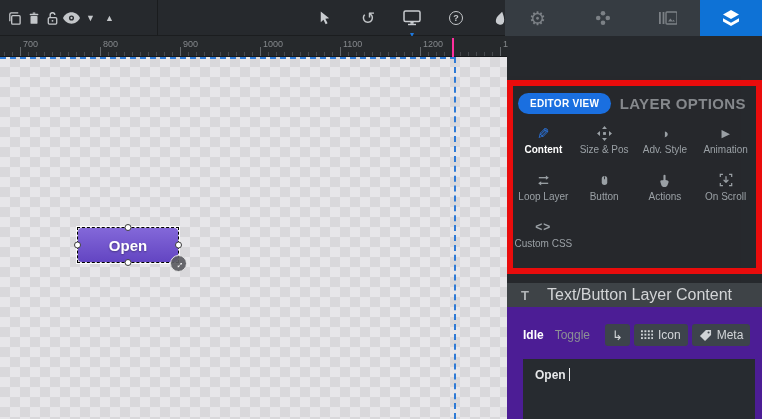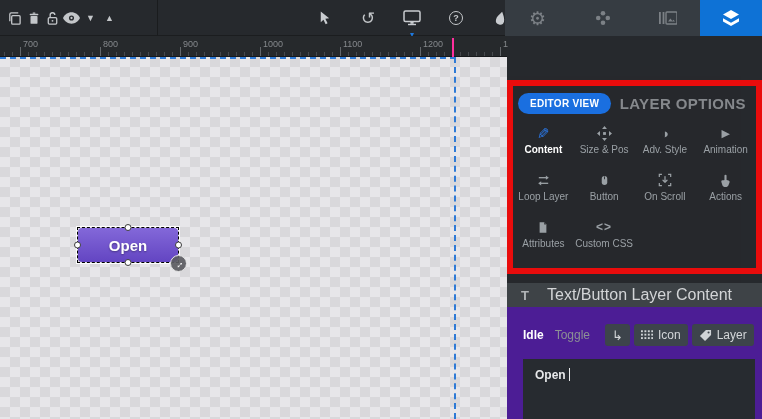--- a/index.html
+++ b/index.html
@@ -270,45 +270,36 @@
           <span class="ic">
             <svg width="11" height="15" viewBox="0 0 16 16">
                 <rect x="4" y="1.5" width="8" height="13" rx="4" fill="#9aa0a5"></rect>
                 <line x1="8" y1="2" x2="8" y2="6.2" stroke="#26282c" stroke-width="1.3"></line>
               </svg>
           </span>
           <span class="lb">Button</span>
         </div>
         <div class="cell">
           <span class="ic">
+            <svg width="13" height="15" viewBox="0 0 16 16" fill="#9aa0a5">
+                <rect x="6.7" y="1" width="2.6" height="8.5" rx="1.3"></rect>
+                <path d="M4.2 7.8c-1.2.3-1.6 1-1.2 2.2l1.2 3.8C4.6 15 5.9 16 8 16s3.1-1 3.5-2l1.1-2.5c.7-1.5.7-3.1-.8-3.5-4-1.1-6.4-.5-7.6-.2z"></path>
+              </svg>
+          </span>
+          <span class="lb">Actions</span>
+        </div>
+
+        <div class="cell">
+          <span class="ic">
             <svg width="14" height="14" viewBox="0 0 16 16" fill="none" stroke="#9aa0a5" stroke-width="1.4">
                 <path d="M1.5 4.5v-3h3M11.5 1.5h3v3M1.5 11.5v3h3M11.5 14.5h3v-3"></path>
                 <path d="M8 4v6.6M8 10.6L5.7 8.3M8 10.6l2.3-2.3" stroke-linecap="round"></path>
               </svg>
           </span>
           <span class="lb">On Scroll</span>
-        </div>
-
-        <div class="cell">
-          <span class="ic">
-            <svg width="13" height="15" viewBox="0 0 16 16" fill="#9aa0a5">
-                <rect x="6.7" y="1" width="2.6" height="8.5" rx="1.3"></rect>
-                <path d="M4.2 7.8c-1.2.3-1.6 1-1.2 2.2l1.2 3.8C4.6 15 5.9 16 8 16s3.1-1 3.5-2l1.1-2.5c.7-1.5.7-3.1-.8-3.5-4-1.1-6.4-.5-7.6-.2z"></path>
-              </svg>
-          </span>
-          <span class="lb">Actions</span>
-        </div>
-        <div class="cell">
-          <span class="ic">
-            <svg width="12" height="15" viewBox="0 0 16 16" fill="#9aa0a5">
-                <path d="M3.5 1h6l3 3v11h-9z"></path>
-                <path d="M9.5 1v3h3z" fill="#26282c" opacity=".85"></path>
-              </svg>
-          </span>
-          <span class="lb">Attributes</span>
         </div>
         <div class="cell">
           <span class="ic">
               <span class="code-glyph">&lt;&gt;</span>
             </span>
           <span class="lb">Custom CSS</span>
         </div>
       </div>
     </div>
 
@@ -340,21 +331,21 @@
               <rect x="8" y="8" width="2.2" height="2.2"></rect>
               <rect x="12" y="8" width="2" height="2.2"></rect>
             </svg>
           <span>Icon</span>
         </span>
         <span class="tool-btn">
           <svg width="13" height="13" viewBox="0 0 14 14" fill="#cfd3d6">
               <path d="M1 7.5L7.5 1H13v5.5L6.5 13z"></path>
               <circle cx="10.3" cy="3.7" r="1.1" fill="#3d444b"></circle>
             </svg>
-          <span>Layer</span>
+          <span>Meta</span>
         </span>
       </div>
 
       <div class="text-input">
         <span>Open</span><span class="caret"></span>
       </div>
     </div>
   </div>
 
 </div>

